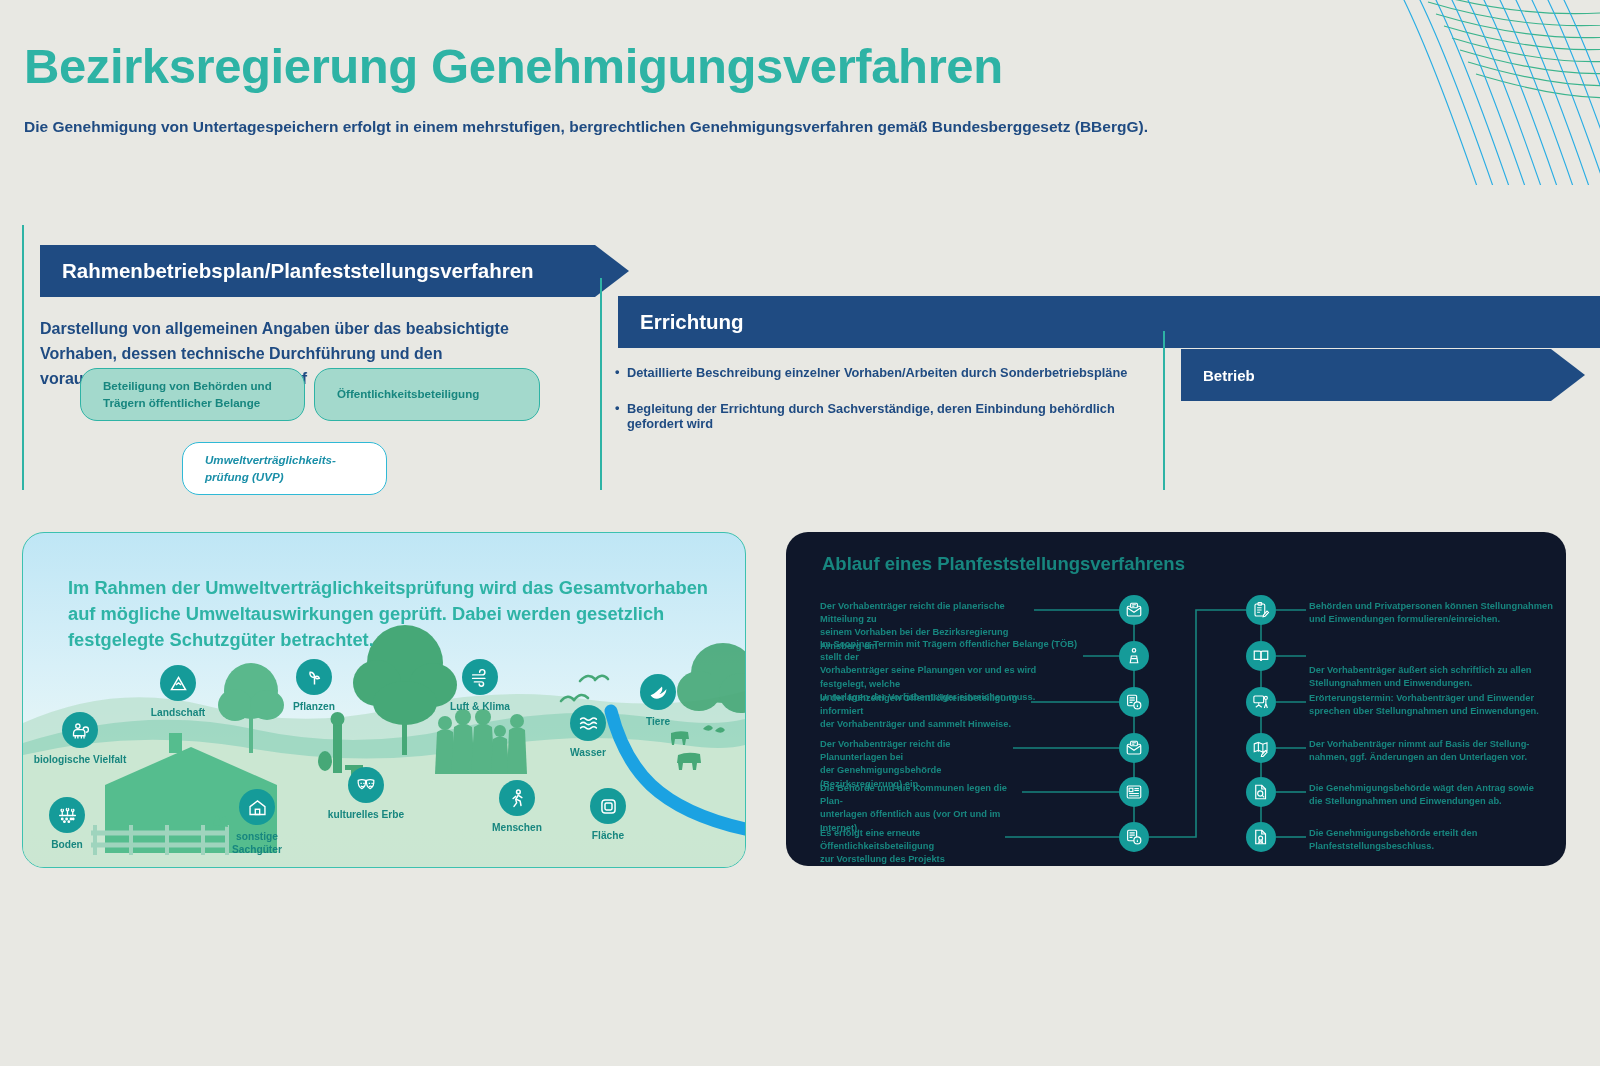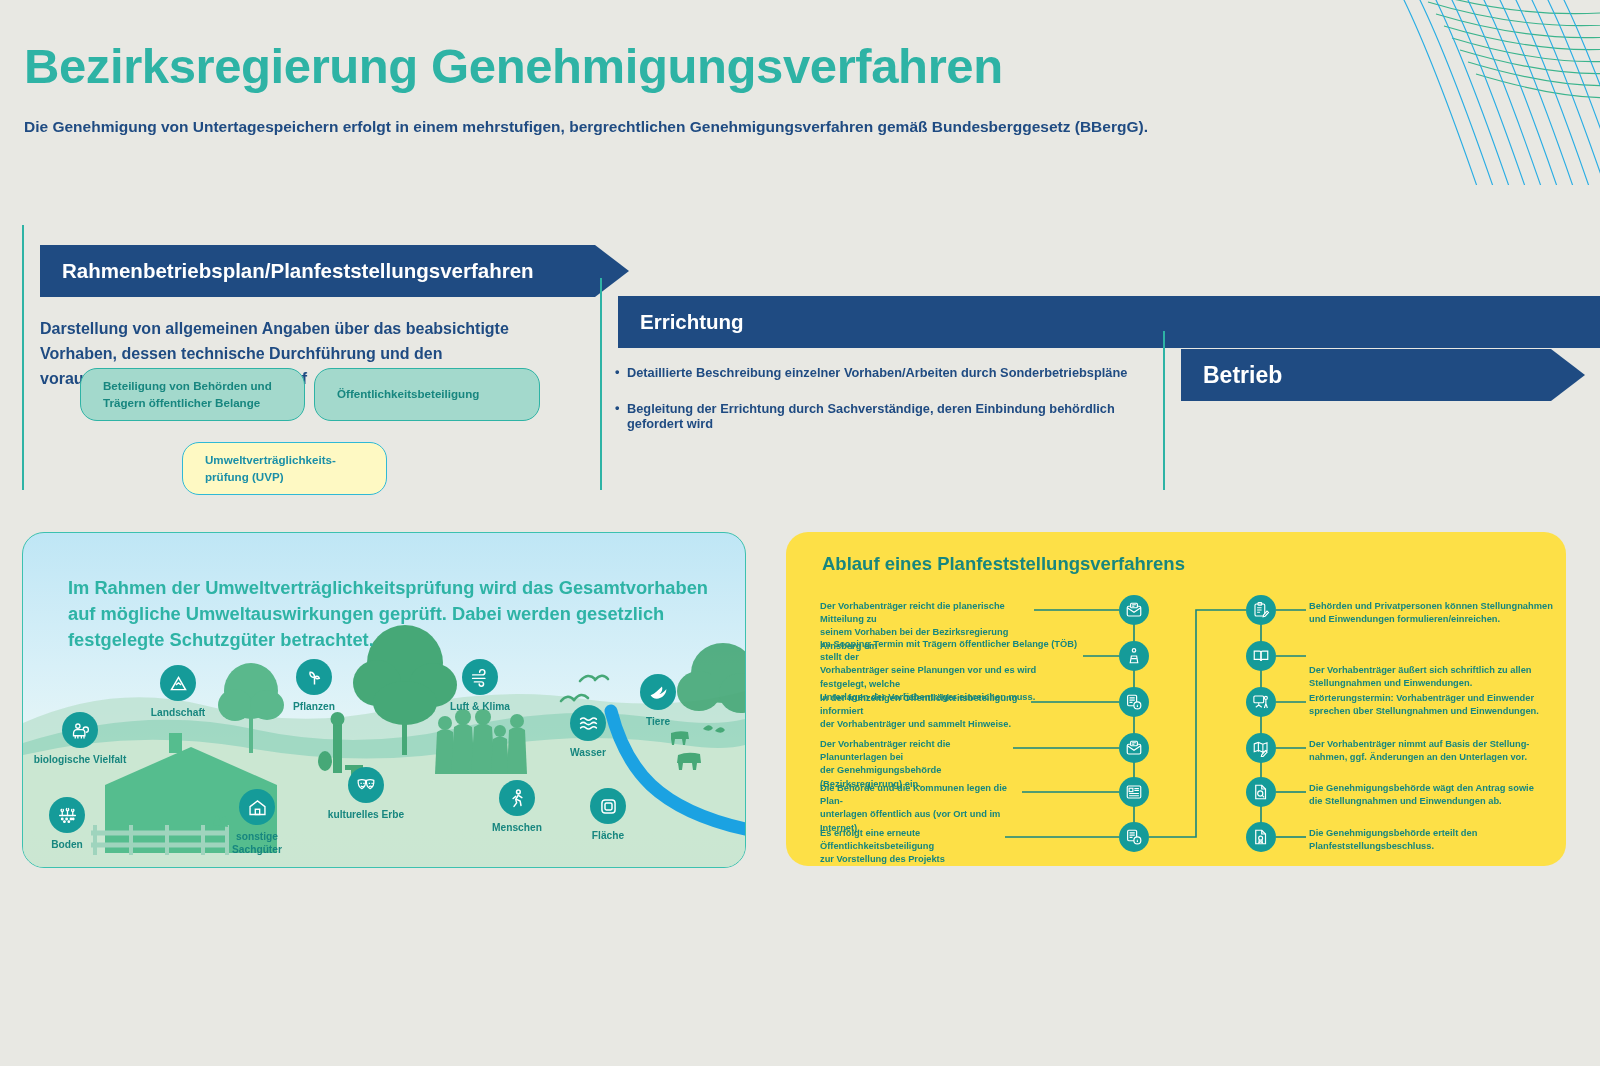--- a/index.html
+++ b/index.html
@@ -55,21 +55,21 @@
 
   
   .pill{
     position:absolute;box-sizing:border-box;
     border-radius:17px;
     display:flex;align-items:center;
     font-size:11.6px;font-weight:bold;line-height:1.45;
   }
   .pill span{padding:0 22px;}
   .pill-green{background:#a3d9cc;border:1.4px solid #2eb3a5;color:#17867f;}
-  .pill-blue{background:#fef9c3;border:1.4px solid #2fb9d6;color:#1a8fa8;}
+  .pill-blue{background:#ffffff;border:1.4px solid #2fb9d6;color:#1a8fa8;font-style:italic;}
 
   
   .landscape-card{
     position:absolute;left:22px;top:532px;width:722px;height:334px;
     border-radius:22px;overflow:hidden;
     border:1.5px solid #3cc1b0;
     background:linear-gradient(180deg,#bfe6f5 0%,#d8f0f8 40%,#eaf7f6 70%,#eaf4ec 100%);
   }
   .landscape-headline{
     position:absolute;left:45px;top:42px;width:640px;
@@ -83,21 +83,21 @@
   }
   .ico{
     position:absolute;border-radius:50%;background:#159b99;
     transform:translate(-50%,-50%);
     display:flex;align-items:center;justify-content:center;
   }
 
   
   .flow-card{
     position:absolute;left:786px;top:532px;width:780px;height:334px;
-    border-radius:22px;background:#fde047;overflow:hidden;
+    border-radius:22px;background:#0f172a;overflow:hidden;
   }
   .flow-title{
     position:absolute;left:36px;top:21px;
     font-size:18.5px;font-weight:bold;color:#17867f;
   }
   .fsvg{position:absolute;left:0;top:0;width:780px;height:334px;}
   .step-text{
     position:absolute;font-size:9.3px;font-weight:bold;color:#17867f;
     line-height:1.42;white-space:pre-line;
   }
@@ -172,21 +172,21 @@
 
     </div>
     <div class="bullet-list" style="left:15px;top:87px;width:545px;">
       <div class="bullet">Detaillierte Beschreibung einzelner Vorhaben/Arbeiten durch Sonderbetriebspläne</div>
       <div class="bullet">Begleitung der Errichtung durch Sachverständige, deren Einbindung behördlich gefordert wird</div>
     </div>
   </div>
 
   <div class="phase" style="left:1163px;top:331px;width:420px;height:159px;">
     <div class="phase-rule" style="height:159px;"></div>
-    <div class="chev" style="left:18px;top:18px;width:370px;height:52px;font-size:23px;">
+    <div class="chev" style="left:18px;top:18px;width:370px;height:52px;font-size:15px;">
       <span>Betrieb</span>
       <i class="chev-tip"></i>
     </div>
   </div>
 
   <div class="landscape-card">
 
     <svg class="lsvg" viewBox="0 0 722 334">
 
       <path d="M0 190 Q90 150 180 172 Q270 196 360 178 Q470 152 560 166 Q650 178 722 158 L722 334 L0 334 Z" fill="#b9e0ce" opacity="0.75"></path>

